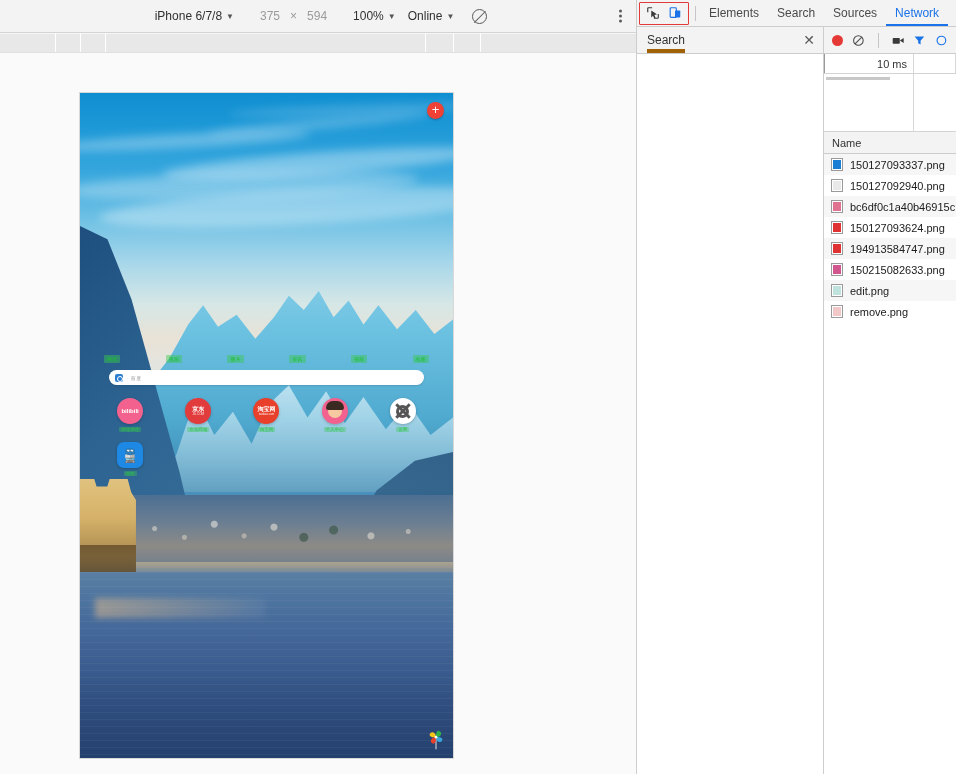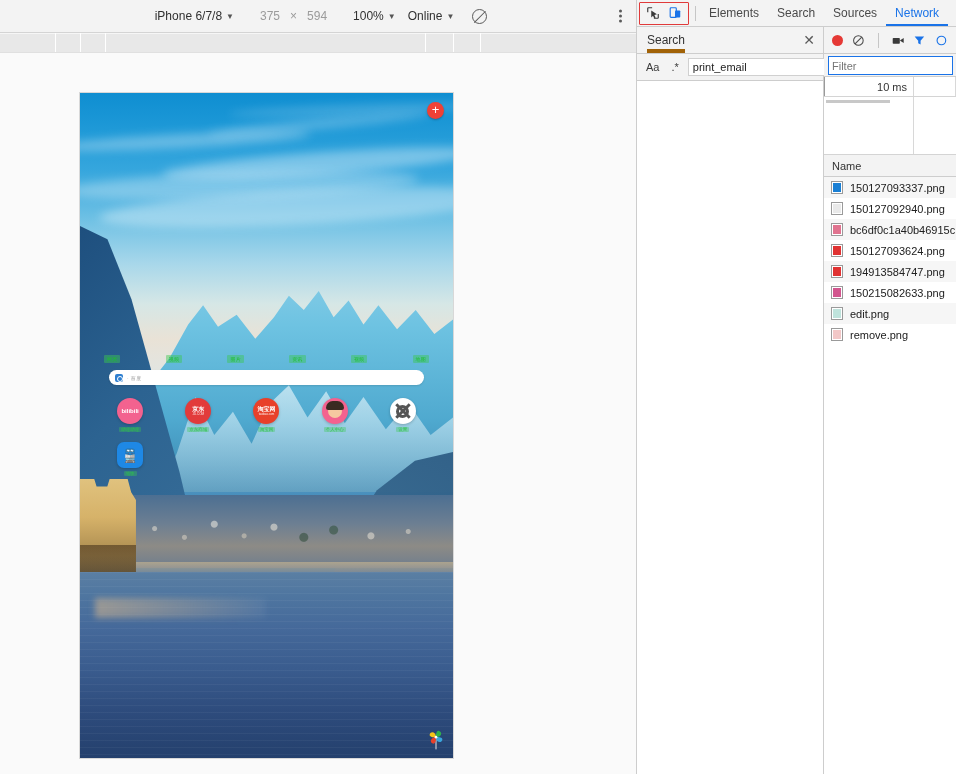--- a/index.html
+++ b/index.html
@@ -538,33 +538,20 @@
       <div class="dt-tab">Sources</div>
       <div class="dt-tab active">Network</div>
     </div>
 
     <div class="dt-split">
 
       <div class="search-pane">
         <div class="sp-tabs">
           <div class="sp-tab">Search</div>
           <div class="sp-close">✕</div>
-        </div>
-        <div class="sp-toolbar">
-          <div class="sp-btn">Aa</div>
-          <div class="sp-btn">.*</div>
-          <input class="sp-input" value="print_email" style="">
-          <svg class="sp-ico" viewBox="0 0 16 16">
-            <path d="M12.5 5.5 A5 5 0 1 0 13 9" stroke="#4a4a4a" stroke-width="1.4" fill="none"></path>
-            <path d="M12.8 2.3 L13.1 6 L9.4 5.6 Z" fill="#4a4a4a"></path>
-          </svg>
-          <svg class="sp-ico" viewBox="0 0 16 16">
-            <circle cx="8" cy="8" r="6" stroke="#4a4a4a" stroke-width="1.3" fill="none"></circle>
-            <line x1="3.8" y1="12.2" x2="12.2" y2="3.8" stroke="#4a4a4a" stroke-width="1.3"></line>
-          </svg>
         </div>
         <div class="sp-body"></div>
       </div>
 
       <div class="net-pane">
         <div class="net-toolbar">
           <div class="rec-dot"></div>
           <svg width="15" height="15" viewBox="0 0 16 16">
             <circle cx="8" cy="8" r="6" stroke="#4a4a4a" stroke-width="1.3" fill="none"></circle>
             <line x1="3.8" y1="12.2" x2="12.2" y2="3.8" stroke="#4a4a4a" stroke-width="1.3"></line>
@@ -575,23 +562,20 @@
             <path d="M11.5 6 L16.5 3 V10 L11.5 7 Z" fill="#3a3a3a"></path>
           </svg>
           <svg width="15" height="15" viewBox="0 0 16 16">
             <path d="M2 3 H14 L9.5 8.2 V13 L6.5 11.4 V8.2 Z" fill="#1a73e8"></path>
           </svg>
           <svg width="15" height="15" viewBox="0 0 16 16">
             <circle cx="8" cy="8" r="5.4" stroke="#1a73e8" stroke-width="1.4" fill="none"></circle>
           </svg>
         </div>
 
-        <div class="net-filter-row">
-          <input class="net-filter" placeholder="Filter" style="">
-        </div>
 
         <div class="net-overview">
           <div class="ov-cell a">10 ms</div>
           <div class="ov-cell b"></div>
         </div>
 
         <div class="net-timeline">
           <div class="tl-left">
             <div class="tl-bar"></div>
           </div>

